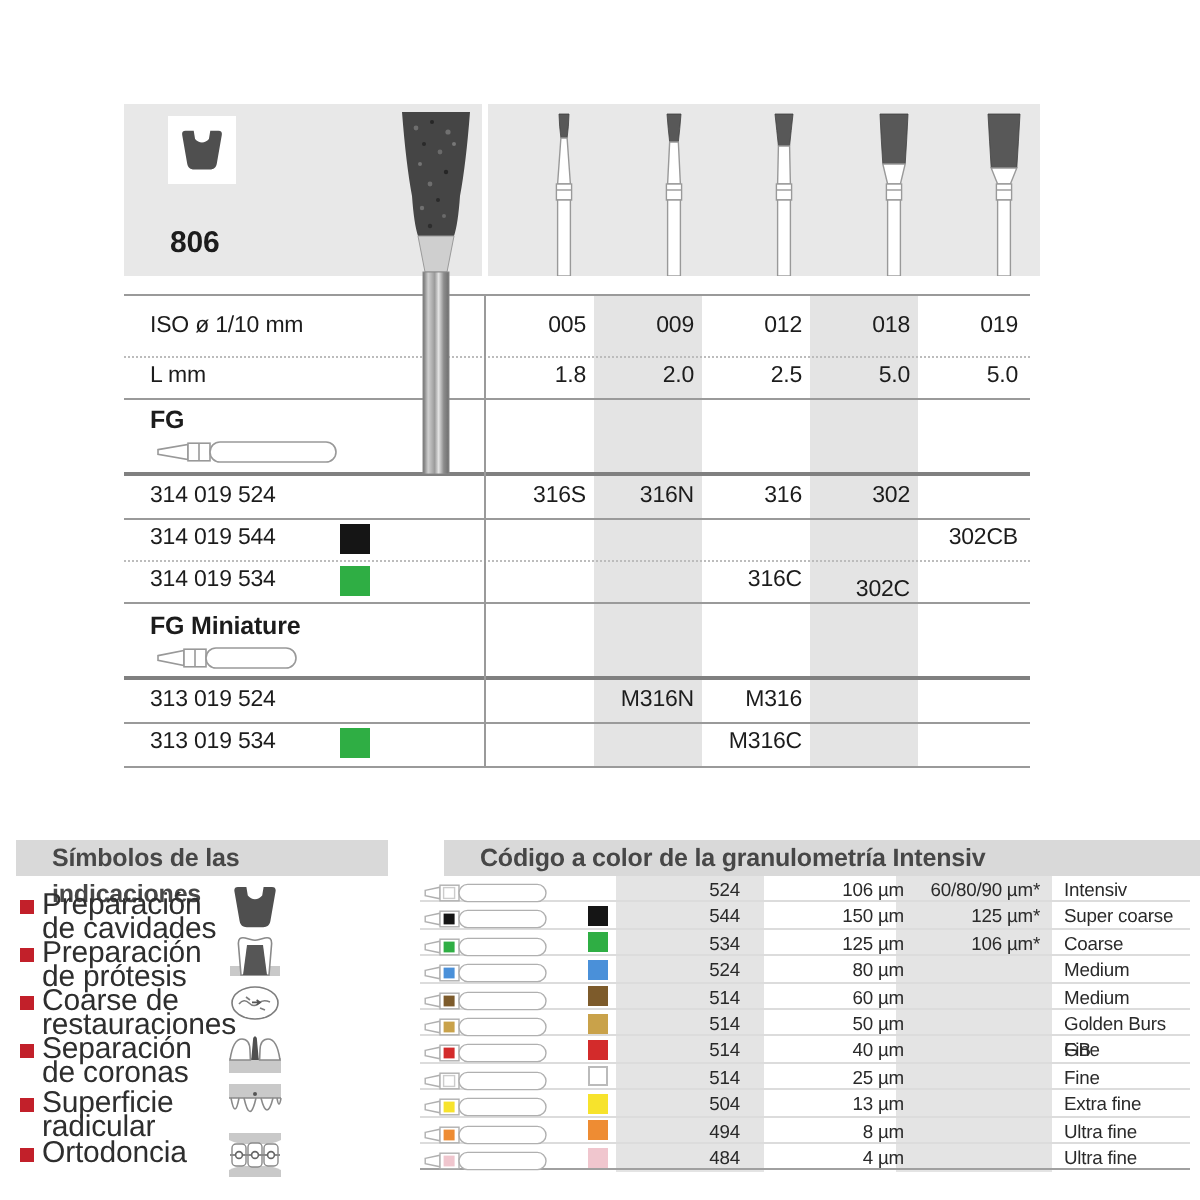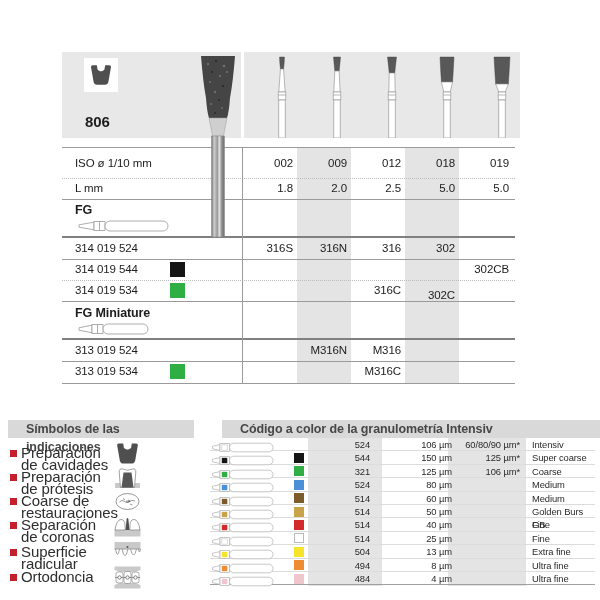--- a/index.html
+++ b/index.html
@@ -154,21 +154,21 @@
         <rect x="27" y="2" width="63" height="10" rx="5" fill="#fff" stroke="#999" stroke-width="0.8"></rect>
       </svg></div>
   <div class="sec" style="top:304px">FG Miniature</div>
   <div id="fgm-bur"><svg width="72" height="14" viewBox="0 0 72 14">
         <polygon points="1,5.8 14,3.2 14,10.8 1,8.2" fill="#fff" stroke="#999" stroke-width="0.8"></polygon>
         <rect x="14" y="2.6" width="11" height="8.8" fill="#fff" stroke="#999" stroke-width="0.8"></rect>
         <line x1="19.5" y1="2.6" x2="19.5" y2="11.4" stroke="#999" stroke-width="0.8"></line>
         <rect x="25" y="2" width="45" height="10" rx="5" fill="#fff" stroke="#999" stroke-width="0.8"></rect>
       </svg></div>
   <div id="cells">
-      <div class="cell" style="top:148px;height:30px;line-height:30px;left:245px">002</div>
+      <div class="cell" style="top:148px;height:30px;line-height:30px;left:245px">005</div>
       <div class="cell" style="top:148px;height:30px;line-height:30px;left:299px">009</div>
       <div class="cell" style="top:148px;height:30px;line-height:30px;left:353px">012</div>
       <div class="cell" style="top:148px;height:30px;line-height:30px;left:407px">018</div>
       <div class="cell" style="top:148px;height:30px;line-height:30px;left:461px">019</div>
       <div class="cell" style="top:178px;height:21px;line-height:21px;left:245px">1.8</div>
       <div class="cell" style="top:178px;height:21px;line-height:21px;left:299px">2.0</div>
       <div class="cell" style="top:178px;height:21px;line-height:21px;left:353px">2.5</div>
       <div class="cell" style="top:178px;height:21px;line-height:21px;left:407px">5.0</div>
       <div class="cell" style="top:178px;height:21px;line-height:21px;left:461px">5.0</div>
       <div class="rowlabel" style="top:238px;height:21px;line-height:21px">314 019 524</div>
@@ -274,21 +274,21 @@
         <div class="gcell" style="left:322px;width:62px;height:13.4px;line-height:13.4px">Super coarse</div>
       </div>
       <div class="grow" style="top:26.8px;height:13.4px">
         <div class="gbursvg"><svg width="62" height="11" viewBox="0 0 62 11">
             <polygon points="0.6,4.2 8,2.6 8,8.4 0.6,6.8" fill="#fff" stroke="#b0b0b0" stroke-width="0.7"></polygon>
             <rect x="8" y="1.6" width="9.5" height="7.8" fill="#fff" stroke="#b0b0b0" stroke-width="0.7"></rect>
             <rect x="9.8" y="2.8" width="5.5" height="5.4" fill="#2fae44"></rect>
             <rect x="17.5" y="1.2" width="43.5" height="8.6" rx="4.3" fill="#fff" stroke="#b0b0b0" stroke-width="0.7"></rect>
           </svg></div>
         <div class="gsq" style="background: rgb(47, 174, 68);"></div>
-        <div class="gcell gr" style="left:98px;width:66px;height:13.4px;line-height:13.4px;padding-right:4px;box-sizing:border-box">321</div>
+        <div class="gcell gr" style="left:98px;width:66px;height:13.4px;line-height:13.4px;padding-right:4px;box-sizing:border-box">534</div>
         <div class="gcell gr" style="left:170px;width:72px;height:13.4px;line-height:13.4px">125 µm</div>
         <div class="gcell gr" style="left:238px;width:75px;height:13.4px;line-height:13.4px;padding-right:3px;box-sizing:border-box">106 µm*</div>
         <div class="gcell" style="left:322px;width:62px;height:13.4px;line-height:13.4px">Coarse</div>
       </div>
       <div class="grow" style="top:40.2px;height:13.4px">
         <div class="gbursvg"><svg width="62" height="11" viewBox="0 0 62 11">
             <polygon points="0.6,4.2 8,2.6 8,8.4 0.6,6.8" fill="#fff" stroke="#b0b0b0" stroke-width="0.7"></polygon>
             <rect x="8" y="1.6" width="9.5" height="7.8" fill="#fff" stroke="#b0b0b0" stroke-width="0.7"></rect>
             <rect x="9.8" y="2.8" width="5.5" height="5.4" fill="#4a90d9"></rect>
             <rect x="17.5" y="1.2" width="43.5" height="8.6" rx="4.3" fill="#fff" stroke="#b0b0b0" stroke-width="0.7"></rect>

